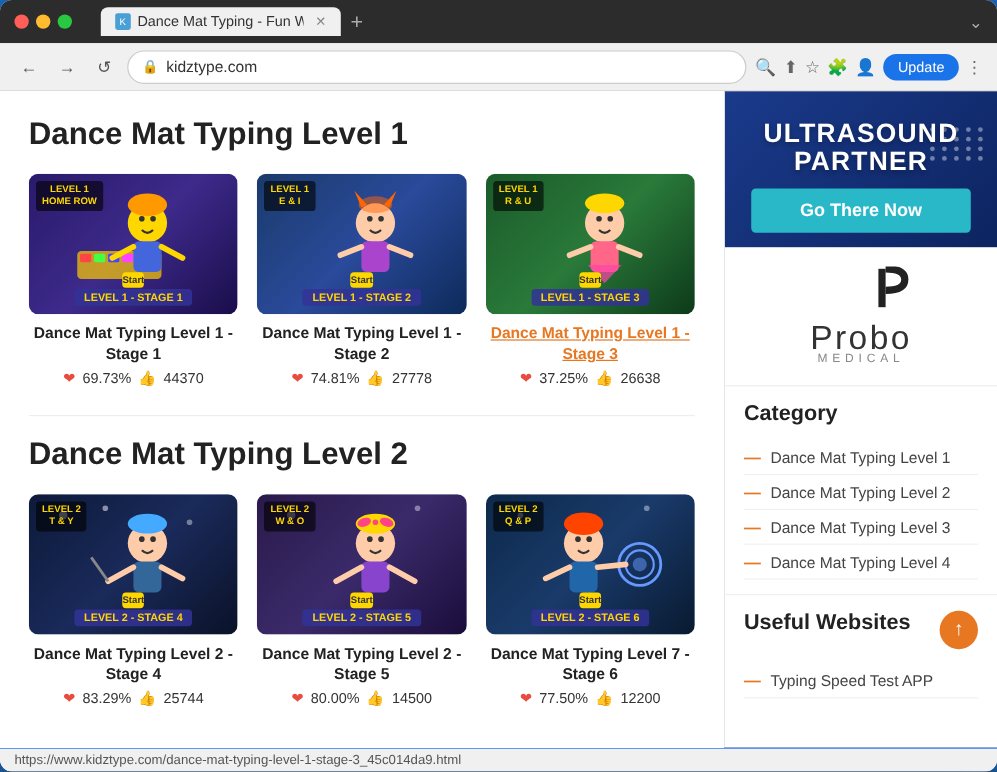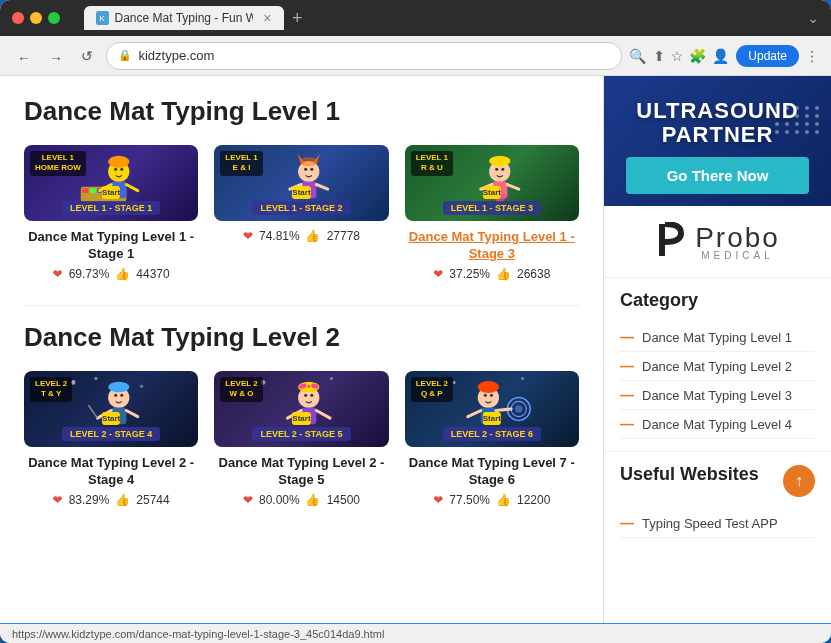--- a/index.html
+++ b/index.html
@@ -192,21 +192,21 @@
     }
 
     .game-card {
       display: flex;
       flex-direction: column;
       align-items: center;
     }
 
     .game-thumb {
       width: 100%;
-      height: 76px;
+      height: 117px;
       border-radius: 8px;
       overflow: hidden;
       margin-bottom: 8px;
       position: relative;
     }
 
     
     .thumb-bg {
       width: 100%;
       height: 100%;
@@ -371,22 +371,23 @@
     
     .probo-section {
       padding: 16px;
       display: flex;
       flex-direction: column;
       align-items: center;
     }
 
     .probo-logo {
       display: flex;
-      align-items: flex-start;
+      align-items: flex-end;
       gap: 8px;
+      flex-direction: column;
     }
 
     .probo-text {
       font-size: 28px;
       font-weight: 300;
       color: #333;
       letter-spacing: 2px;
     }
 
     .probo-medical-text {
@@ -586,20 +587,21 @@
                 <rect x="70" y="48" width="20" height="22" rx="4" fill="#aa44cc"></rect>
                 <line x1="70" y1="52" x2="55" y2="58" stroke="#ffccaa" stroke-width="4" stroke-linecap="round"></line>
                 <line x1="90" y1="52" x2="105" y2="58" stroke="#ffccaa" stroke-width="4" stroke-linecap="round"></line>
               </svg>
               <div class="thumb-start-btn">Start</div>
               <div class="thumb-stage-badge">
                 <span class="thumb-stage-text">LEVEL 1 - STAGE 2</span>
               </div>
             </div>
           </div>
+          <div class="game-name">Dance Mat Typing Level 1 - Stage 2</div>
           <div class="game-stats">
             <span class="heart">❤</span>
             <span>74.81%</span>
             <span>👍</span>
             <span>27778</span>
           </div>
         </div>
 
         <div class="game-card">
           <div class="game-thumb">

